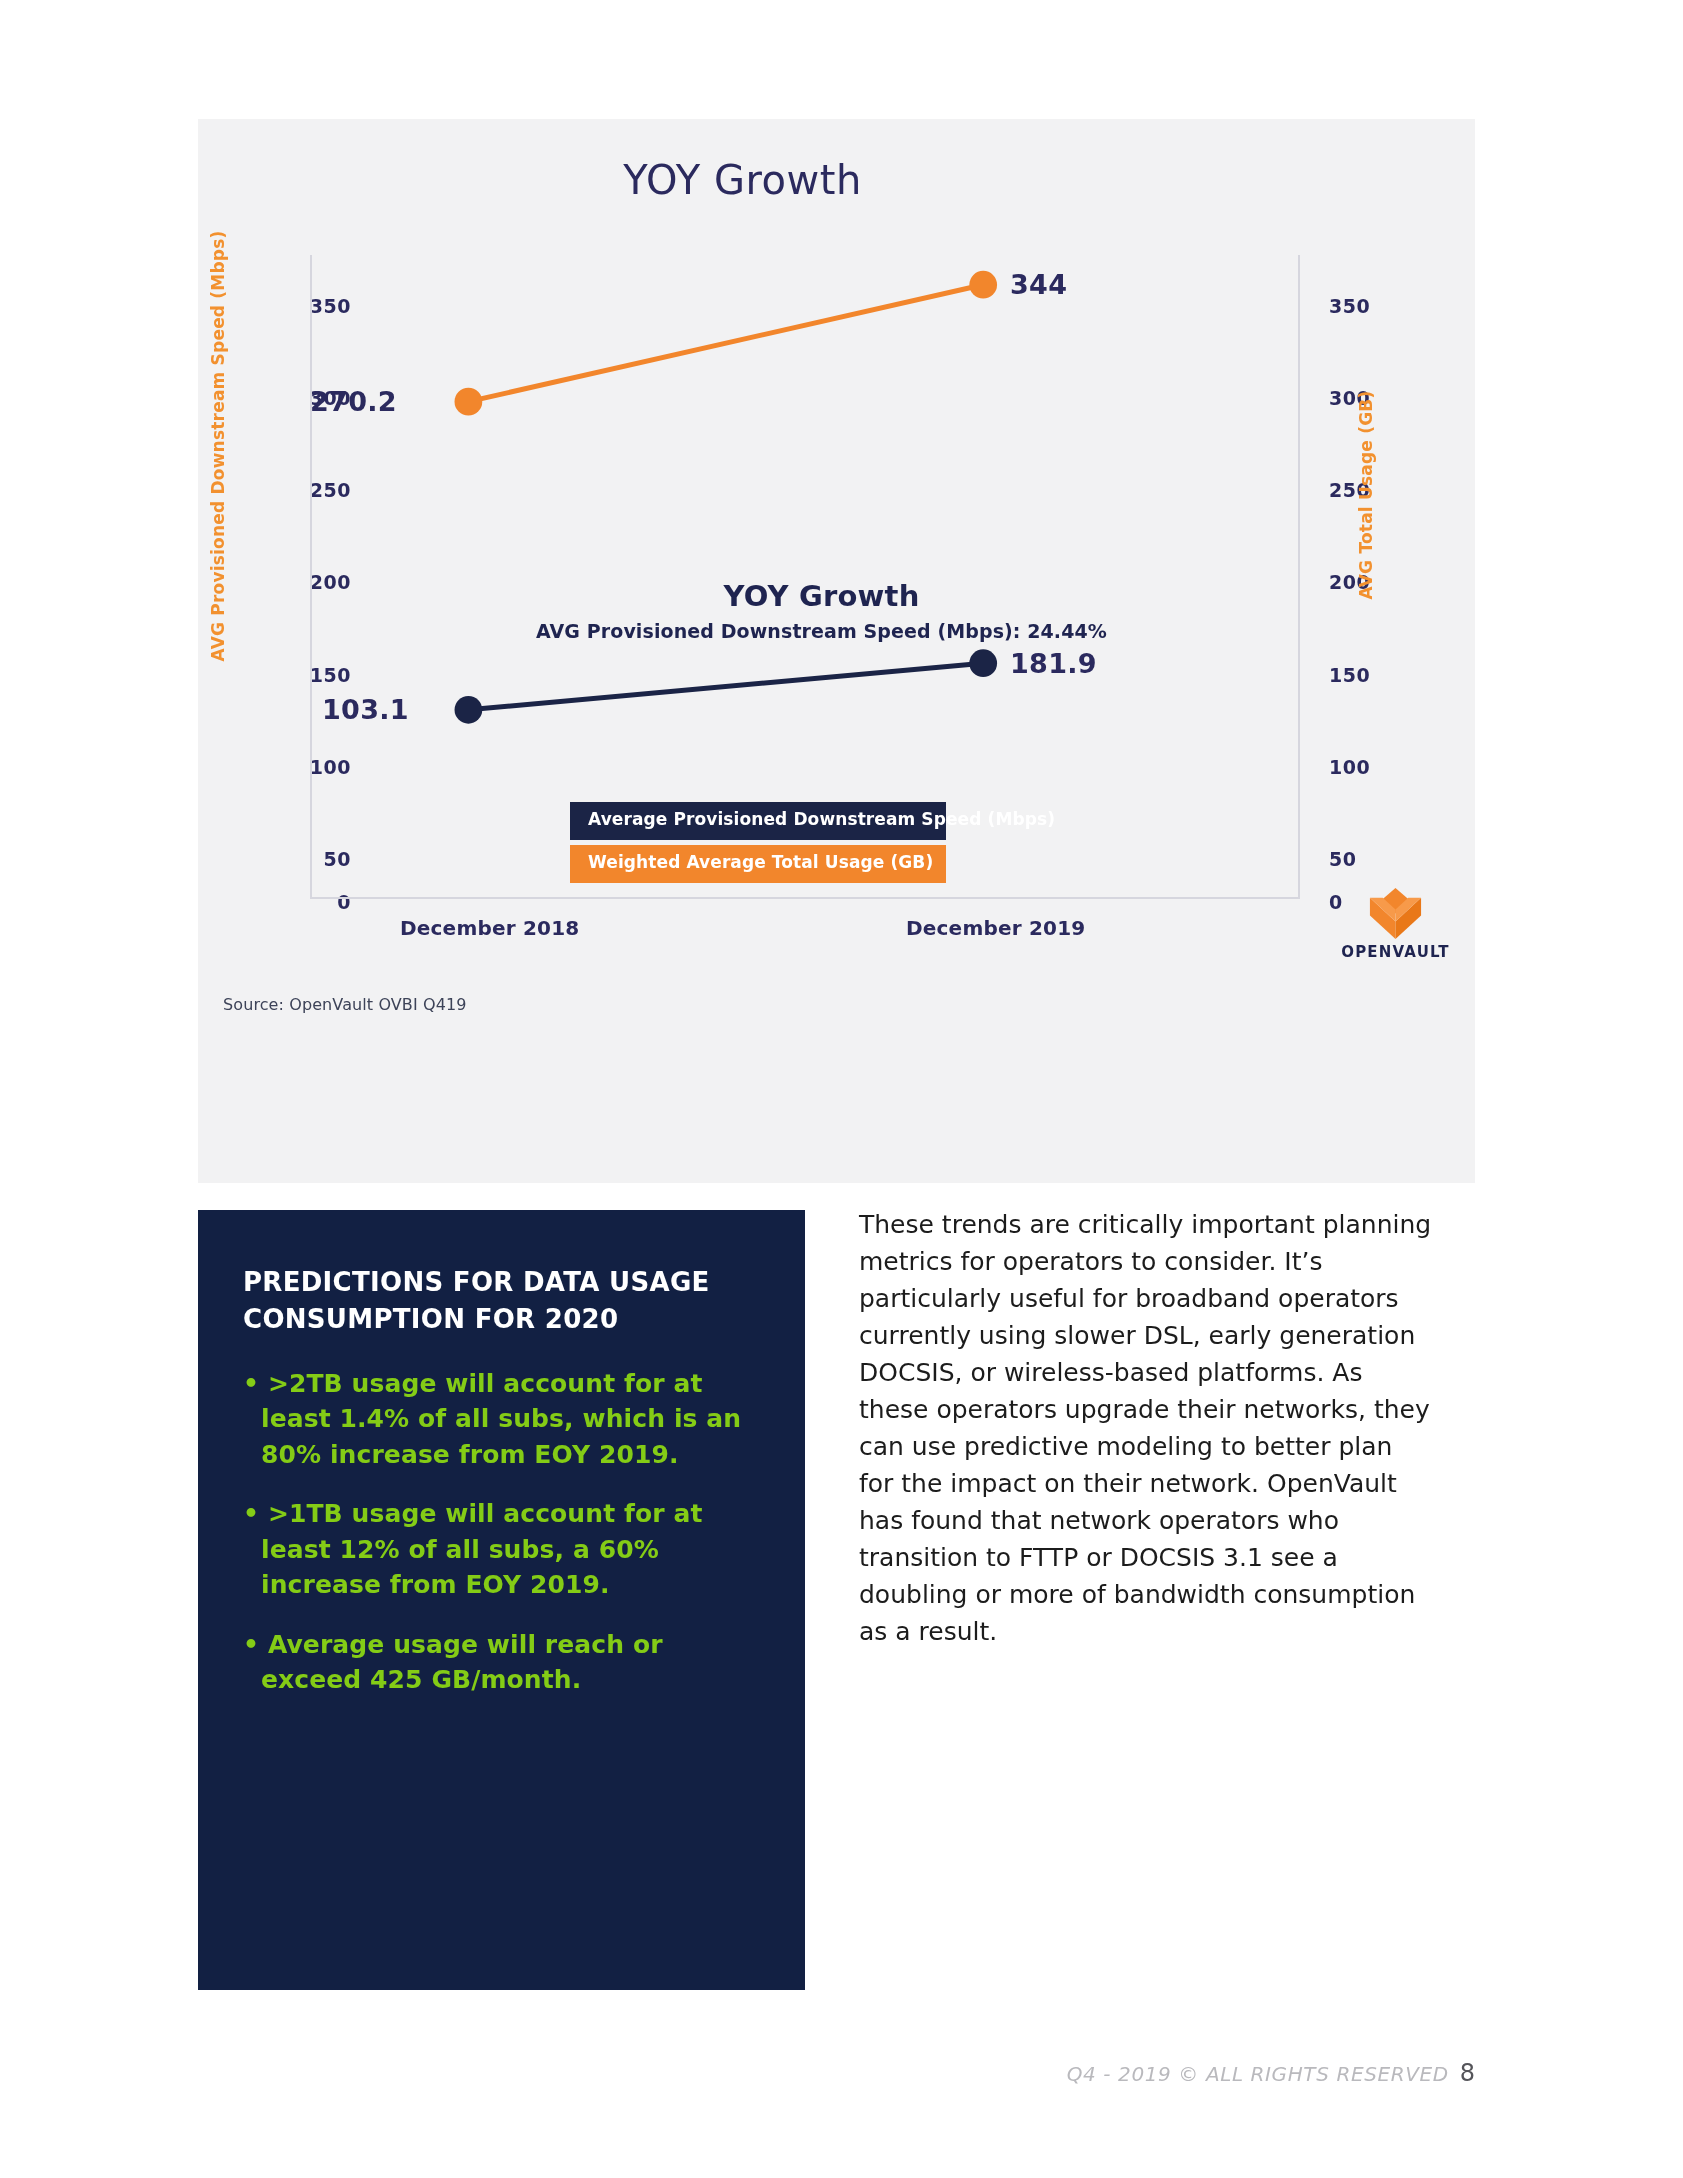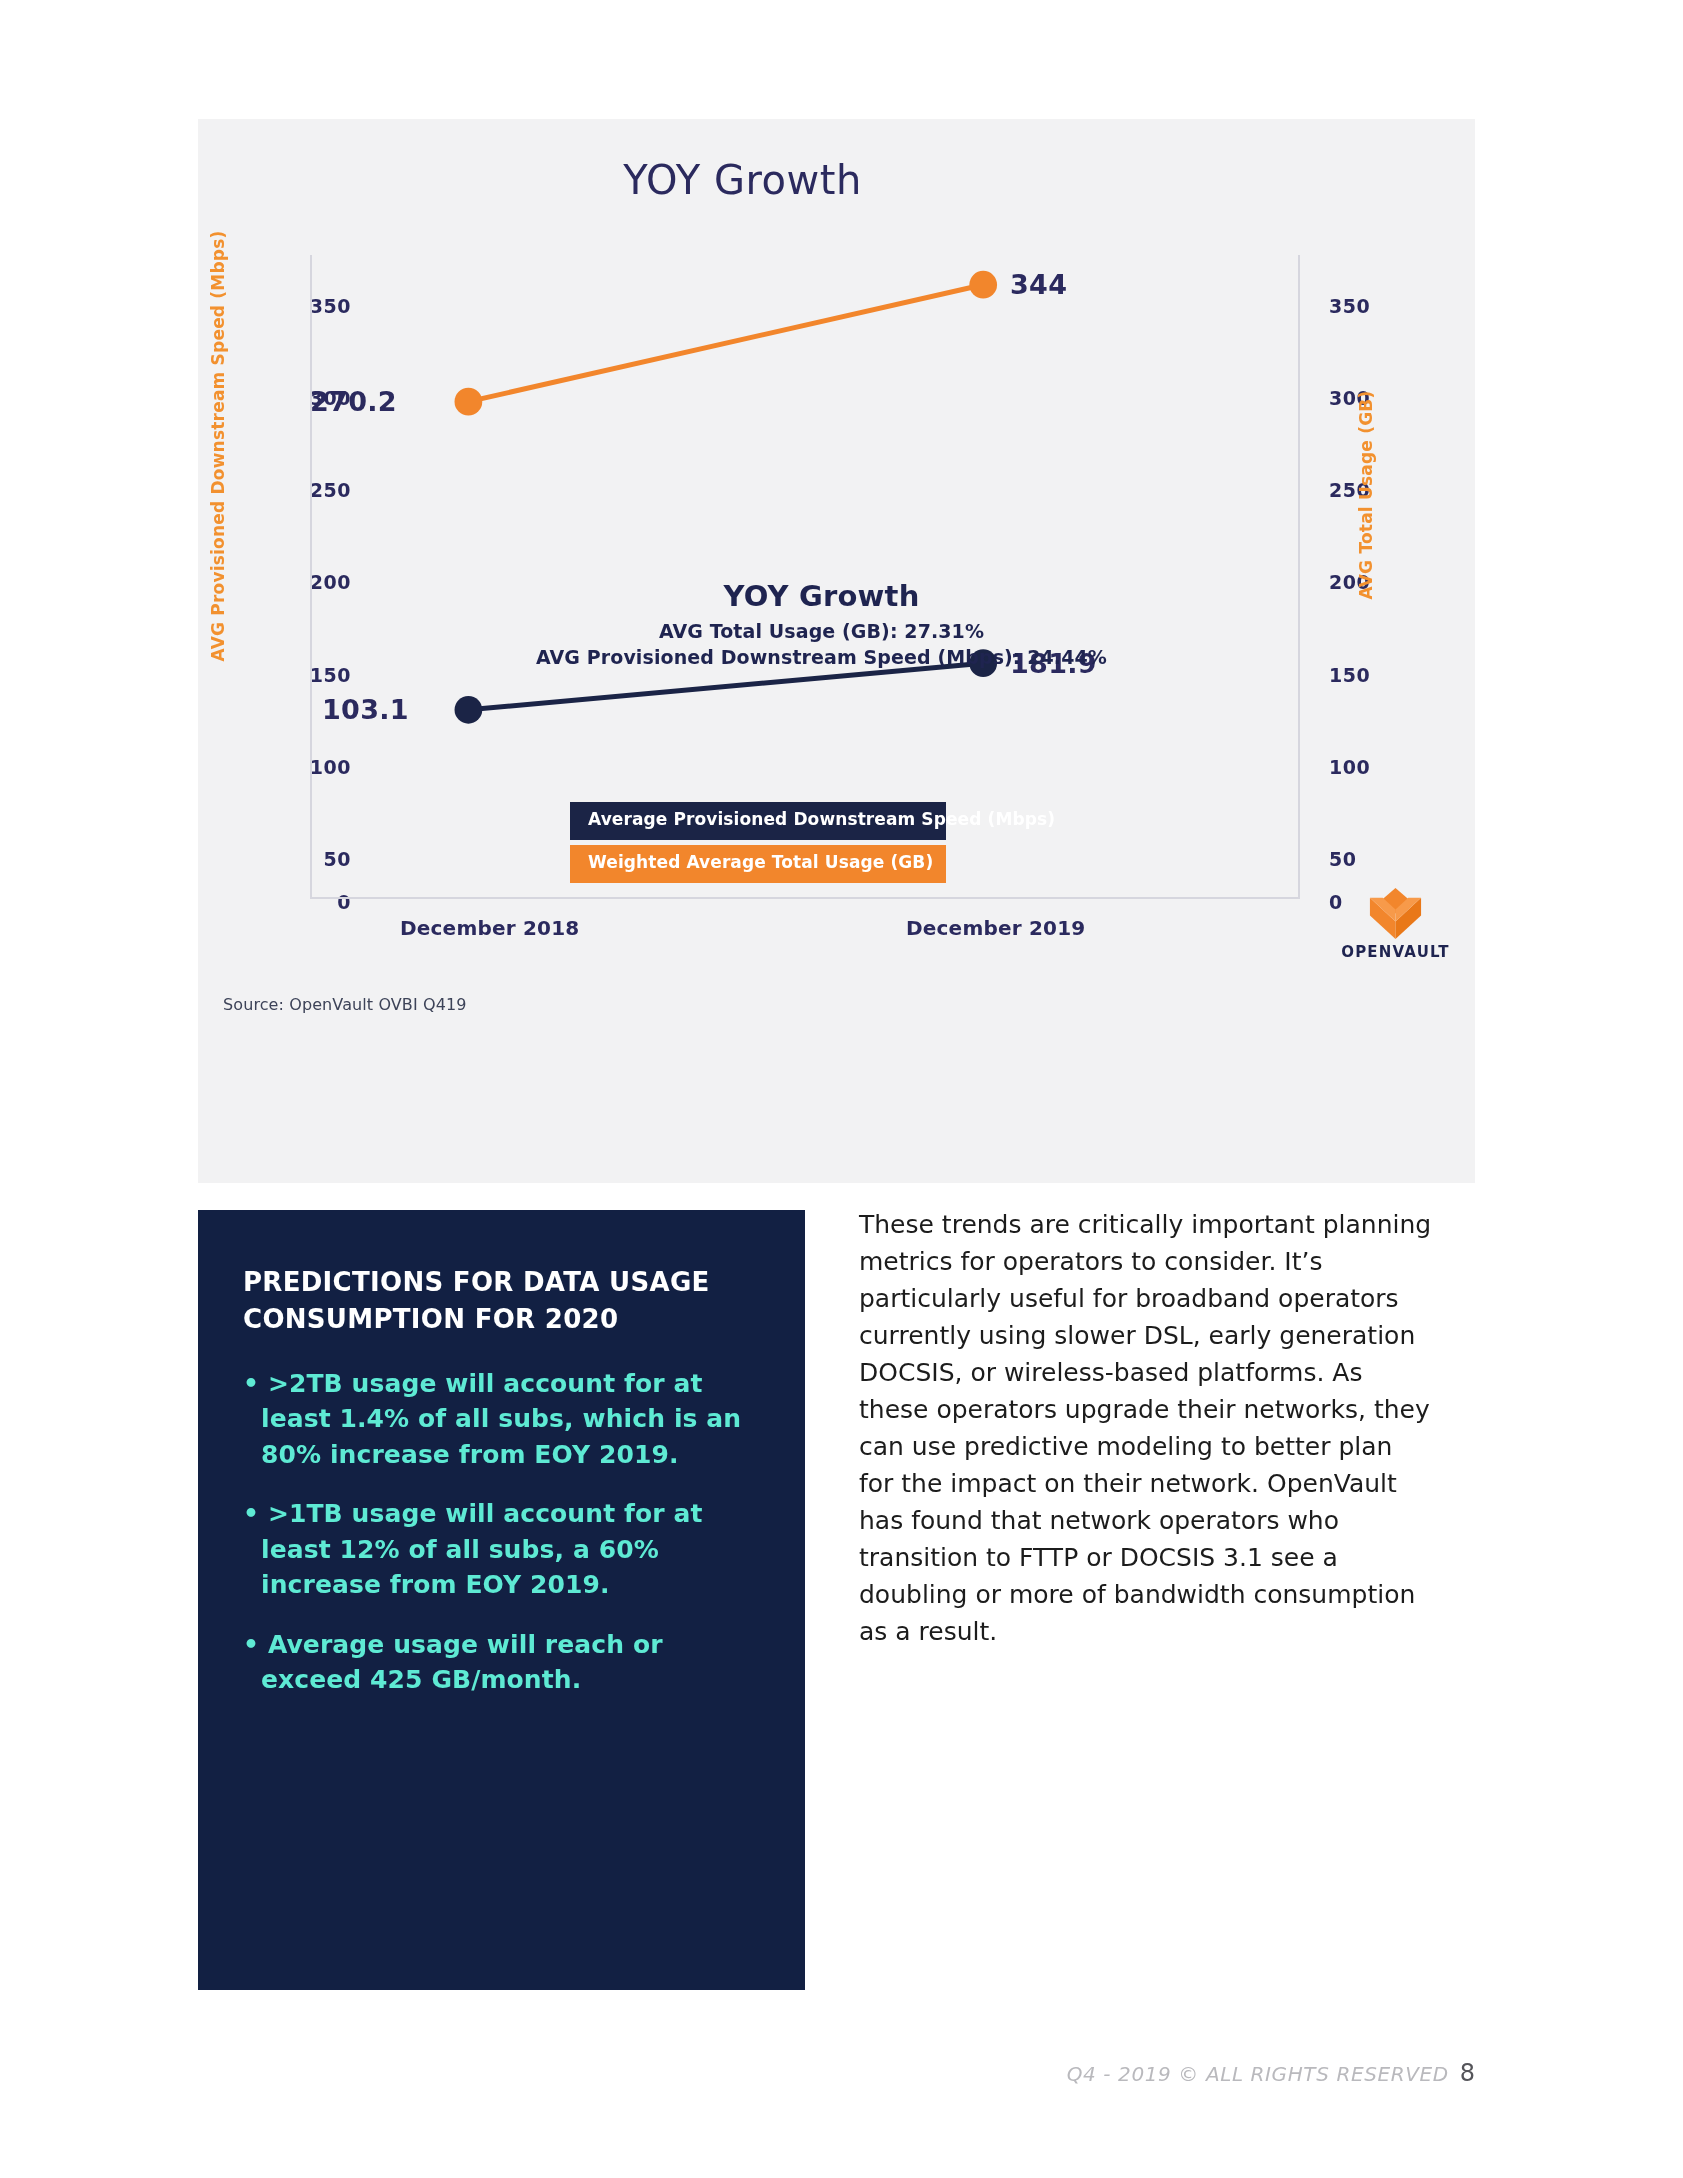--- a/index.html
+++ b/index.html
@@ -207,21 +207,21 @@
   #predictions-heading {
     color: #ffffff;
     font-size: 26px;
     font-weight: 700;
     line-height: 1.42;
     font-family: "DejaVu Sans", sans-serif;
     letter-spacing: 0.3px;
     margin-bottom: 28px;
   }
   .prediction-item {
-    color: #5eead4;
+    color: #84cc16;
     font-size: 25px;
     font-weight: 700;
     line-height: 1.42;
     font-family: "DejaVu Sans", sans-serif;
     letter-spacing: 0.1px;
     margin-bottom: 24px;
     padding-left: 18px;
     text-indent: -18px;
   }
 
@@ -299,21 +299,20 @@
     <circle cx="680" cy="412" r="14" fill="#1b2446"></circle>
   </svg>
 
   <div class="pt-label" style="left:112px; top:267px;">270.2</div>
   <div class="pt-label" style="left:812px; top:150px;">344</div>
   <div class="pt-label" style="left:124px; top:575px;">103.1</div>
   <div class="pt-label" style="left:812px; top:529px;">181.9</div>
 
   <div id="annotation">
     <div class="ann-head">YOY Growth</div>
-    <div class="ann-line">AVG Total Usage (GB): 27.31%</div>
     <div class="ann-line">AVG Provisioned Downstream Speed (Mbps): 24.44%</div>
   </div>
 
   <div class="legend-chip" id="legend-speed">Average Provisioned Downstream Speed (Mbps)</div>
   <div class="legend-chip" id="legend-usage">Weighted Average Total Usage (GB)</div>
 
   <div class="x-label" id="x-label-0">December 2018</div>
   <div class="x-label" id="x-label-1">December 2019</div>
 
   <div id="source-note">Source: OpenVault OVBI Q419</div>

